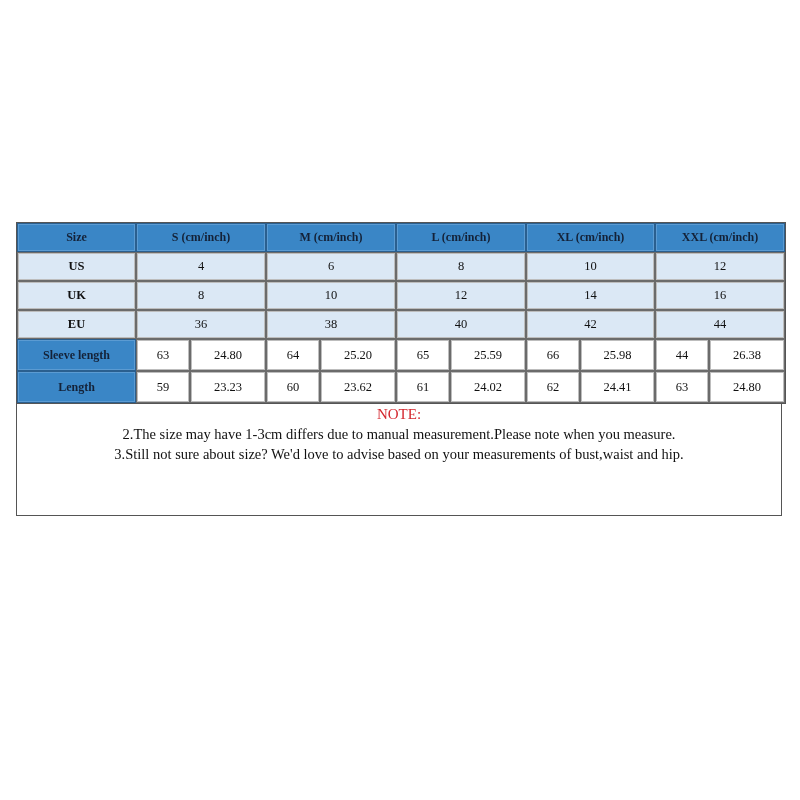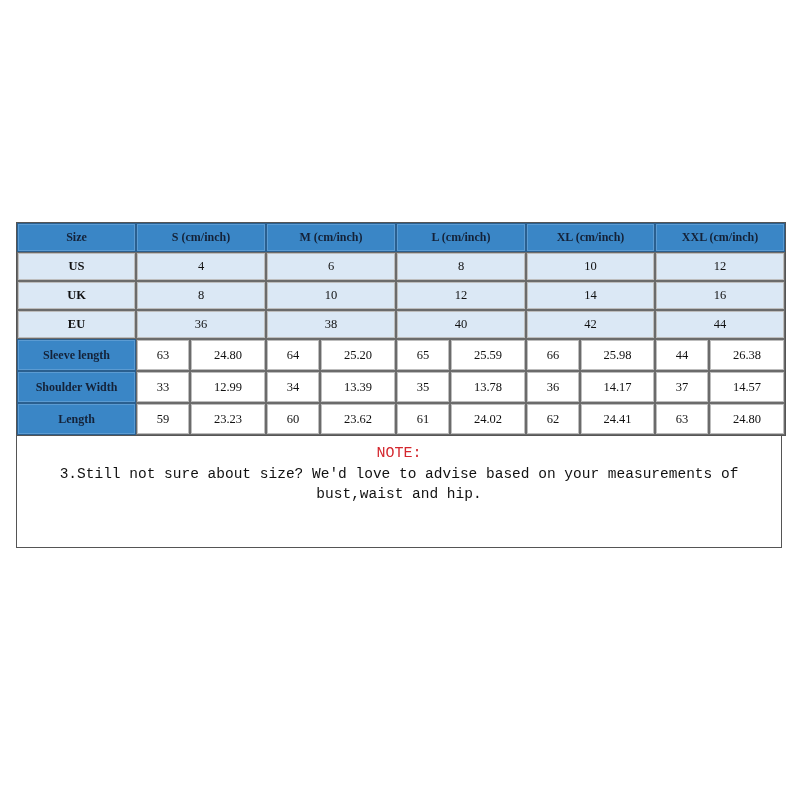--- a/index.html
+++ b/index.html
@@ -70,25 +70,23 @@
     box-shadow: inset 0 0 0 1px #5b9bd2;
   }
   .note-box {
     width: 766px;
     border: 1px solid #555;
     border-top: none;
     height: 110px;
     text-align: center;
     font-size: 14.5px;
     line-height: 20px;
-    padding-top: 8px;
     box-sizing: border-box;
     height: 112px;
     color: #111;
-    font-family: Liberation Mono, monospace;
   }
   .note-title {
     color: #d4272e;
     font-size: 15px;
   }
 </style>
 </head>
 <body>
 
 <div class="chart-wrap">
@@ -148,45 +146,33 @@
         <td>64</td>
         <td>25.20</td>
         <td>65</td>
         <td>25.59</td>
         <td>66</td>
         <td>25.98</td>
         <td>44</td>
         <td>26.38</td>
       </tr>
       <tr class="meas">
-        <td class="lbl">Shoulder Width</td>
-        <td>33</td>
-        <td>12.99</td>
-        <td>34</td>
-        <td>13.39</td>
-        <td>35</td>
-        <td>13.78</td>
-        <td>36</td>
-        <td>14.17</td>
-        <td>37</td>
-        <td>14.57</td>
-      </tr>
-      <tr class="meas">
         <td class="lbl">Length</td>
         <td>59</td>
         <td>23.23</td>
         <td>60</td>
         <td>23.62</td>
         <td>61</td>
         <td>24.02</td>
         <td>62</td>
         <td>24.41</td>
         <td>63</td>
         <td>24.80</td>
       </tr>
     </tbody>
   </table>
 
   <div class="note-box">
     <div class="note-title">NOTE:</div>
+    <div class="note-line">2.The size may have 1-3cm differs due to manual measurement.Please note when you measure.</div>
     <div class="note-line">3.Still not sure about size? We'd love to advise based on your measurements of bust,waist and hip.</div>
   </div>
 </div>
 
 </body></html>

